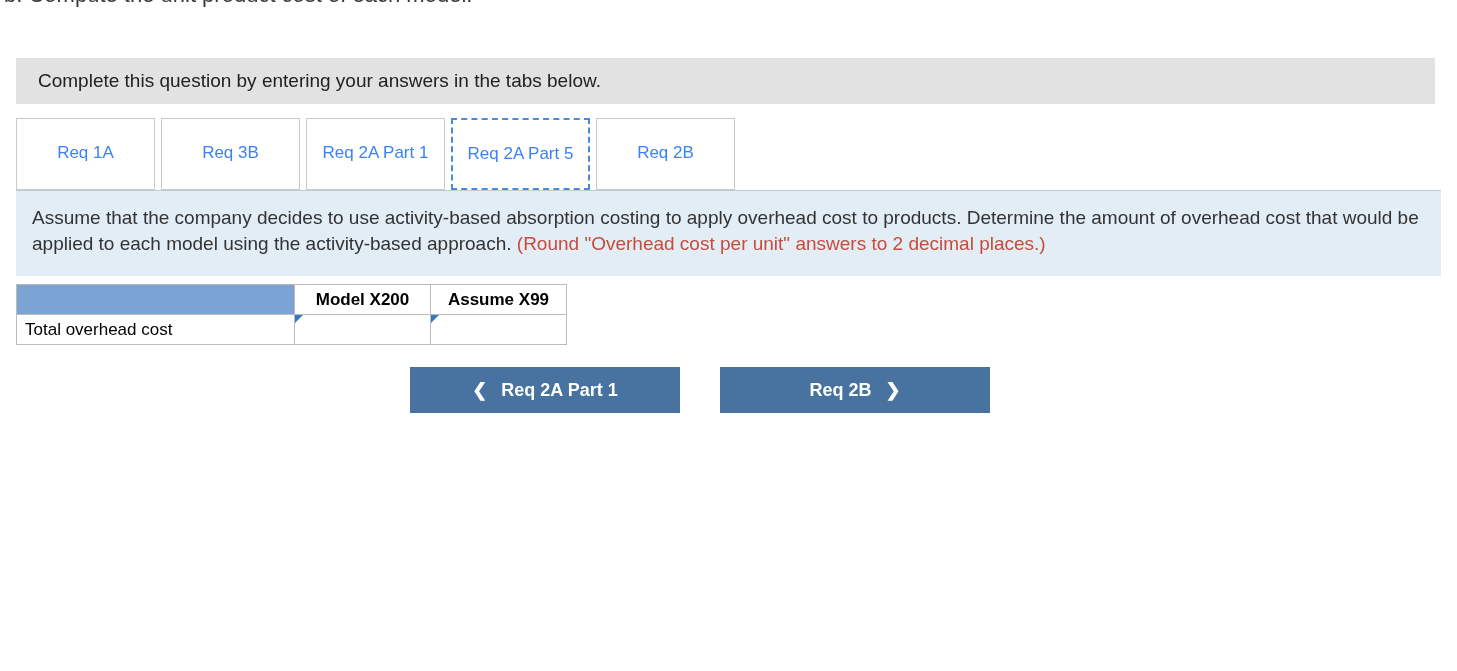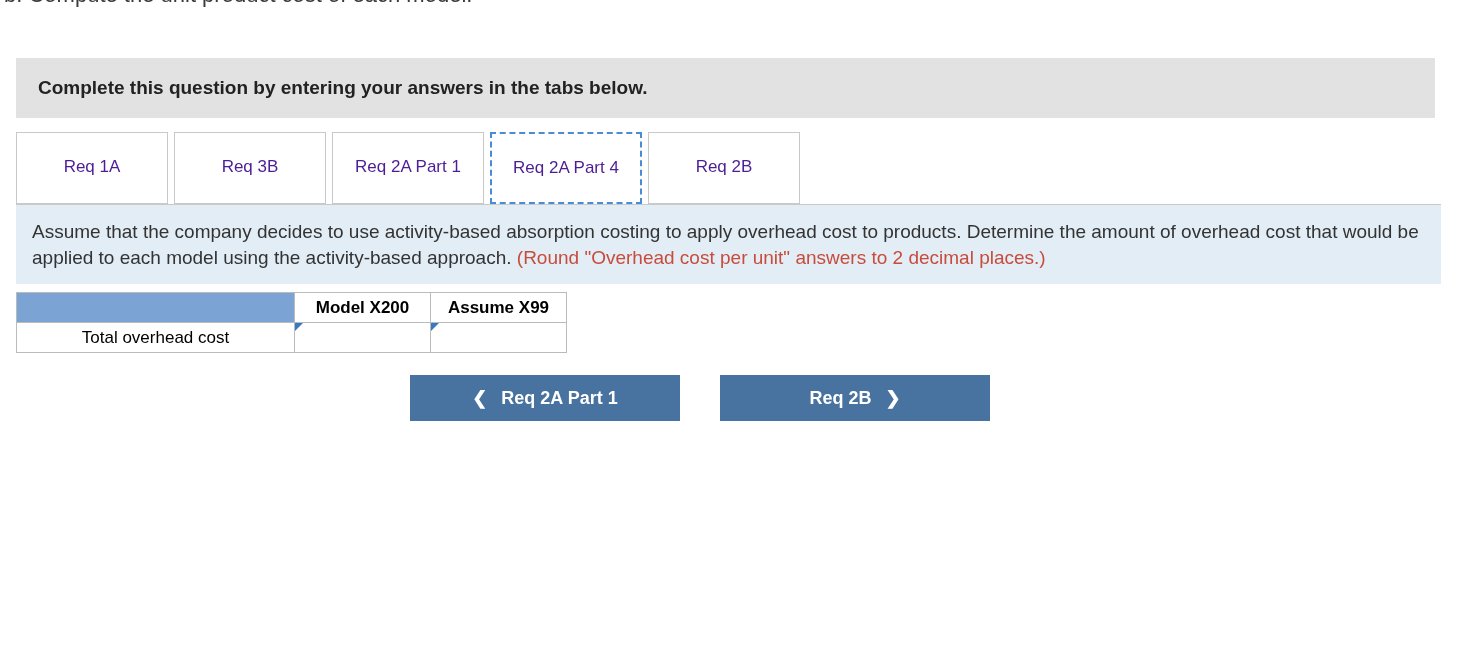--- a/index.html
+++ b/index.html
@@ -19,65 +19,65 @@
     padding: 0 0 2px 4px;
     position: relative;
     top: -6px;
     overflow: hidden;
     height: 20px;
     line-height: 1;
   }
   .top-line-inner { position: relative; top: -10px; }
   .instruction-banner {
     background: #e2e2e2;
-    padding: 19px 22px;
+    padding: 12px 22px;
     margin: 38px 22px 0 16px;
-    font-weight: bold;
+    font-weight: normal;
     font-size: 19px;
     color: #222;
   }
   .tabs {
     display: flex;
     gap: 6px;
     margin: 14px 0 0 16px;
   }
   .tab {
     border: 1px solid #c9c9c9;
     background: #fff;
     padding: 24px 8px;
-    width: 152px;
+    width: 139px;
     text-align: center;
     font-size: 17px;
-    color: #4c1d95;
+    color: #3b82f6;
     cursor: pointer;
   }
   .tab.active {
     border: 2px dashed #4a8bd6;
     background: #fff;
     font-weight: normal;
   }
   .prompt-box {
     margin: 0 16px 0 16px;
     background: #e2edf6;
     border-top: 1px solid #c9c9c9;
-    padding: 14px 14px 14px 16px;
+    padding: 14px 14px 20px 16px;
     font-size: 19px;
     line-height: 1.35;
     color: #333;
   }
   .prompt-box .red { color: #c84c3b; }
   .answer-table {
     border-collapse: collapse;
     margin: 8px 0 13px 16px;
     font-size: 17px;
   }
   .answer-table td, .answer-table th {
     border: 1px solid #bbb;
     padding: 4px 8px;
-    text-align: center;
+    text-align: left;
   }
   .answer-table .hdr-blank {
     background: #7ba3d4;
     width: 278px;
     height: 30px;
   }
   .answer-table .col-head {
     background: #fff;
     font-weight: bold;
     text-align: center;
@@ -132,21 +132,21 @@
   </div>
 
   <div class="instruction-banner">
     <span>Complete this question by entering your answers in the tabs below.</span>
   </div>
 
   <div class="tabs">
     <div class="tab"><span>Req 1A</span></div>
     <div class="tab"><span>Req 3B</span></div>
     <div class="tab"><span>Req 2A Part 1</span></div>
-    <div class="tab active"><span>Req 2A Part 4</span></div>
+    <div class="tab active"><span>Req 2A Part 5</span></div>
     <div class="tab"><span>Req 2B</span></div>
   </div>
 
   <div class="prompt-box">
     <span>Assume that the company decides to use activity-based absorption costing to apply overhead cost to products. Determine the amount of overhead cost that would be applied to each model using the activity-based approach. </span><span class="red">(Round "Overhead cost per unit" answers to 2 decimal places.)</span>
   </div>
 
   <table class="answer-table">
     <tbody>
         <tr>

